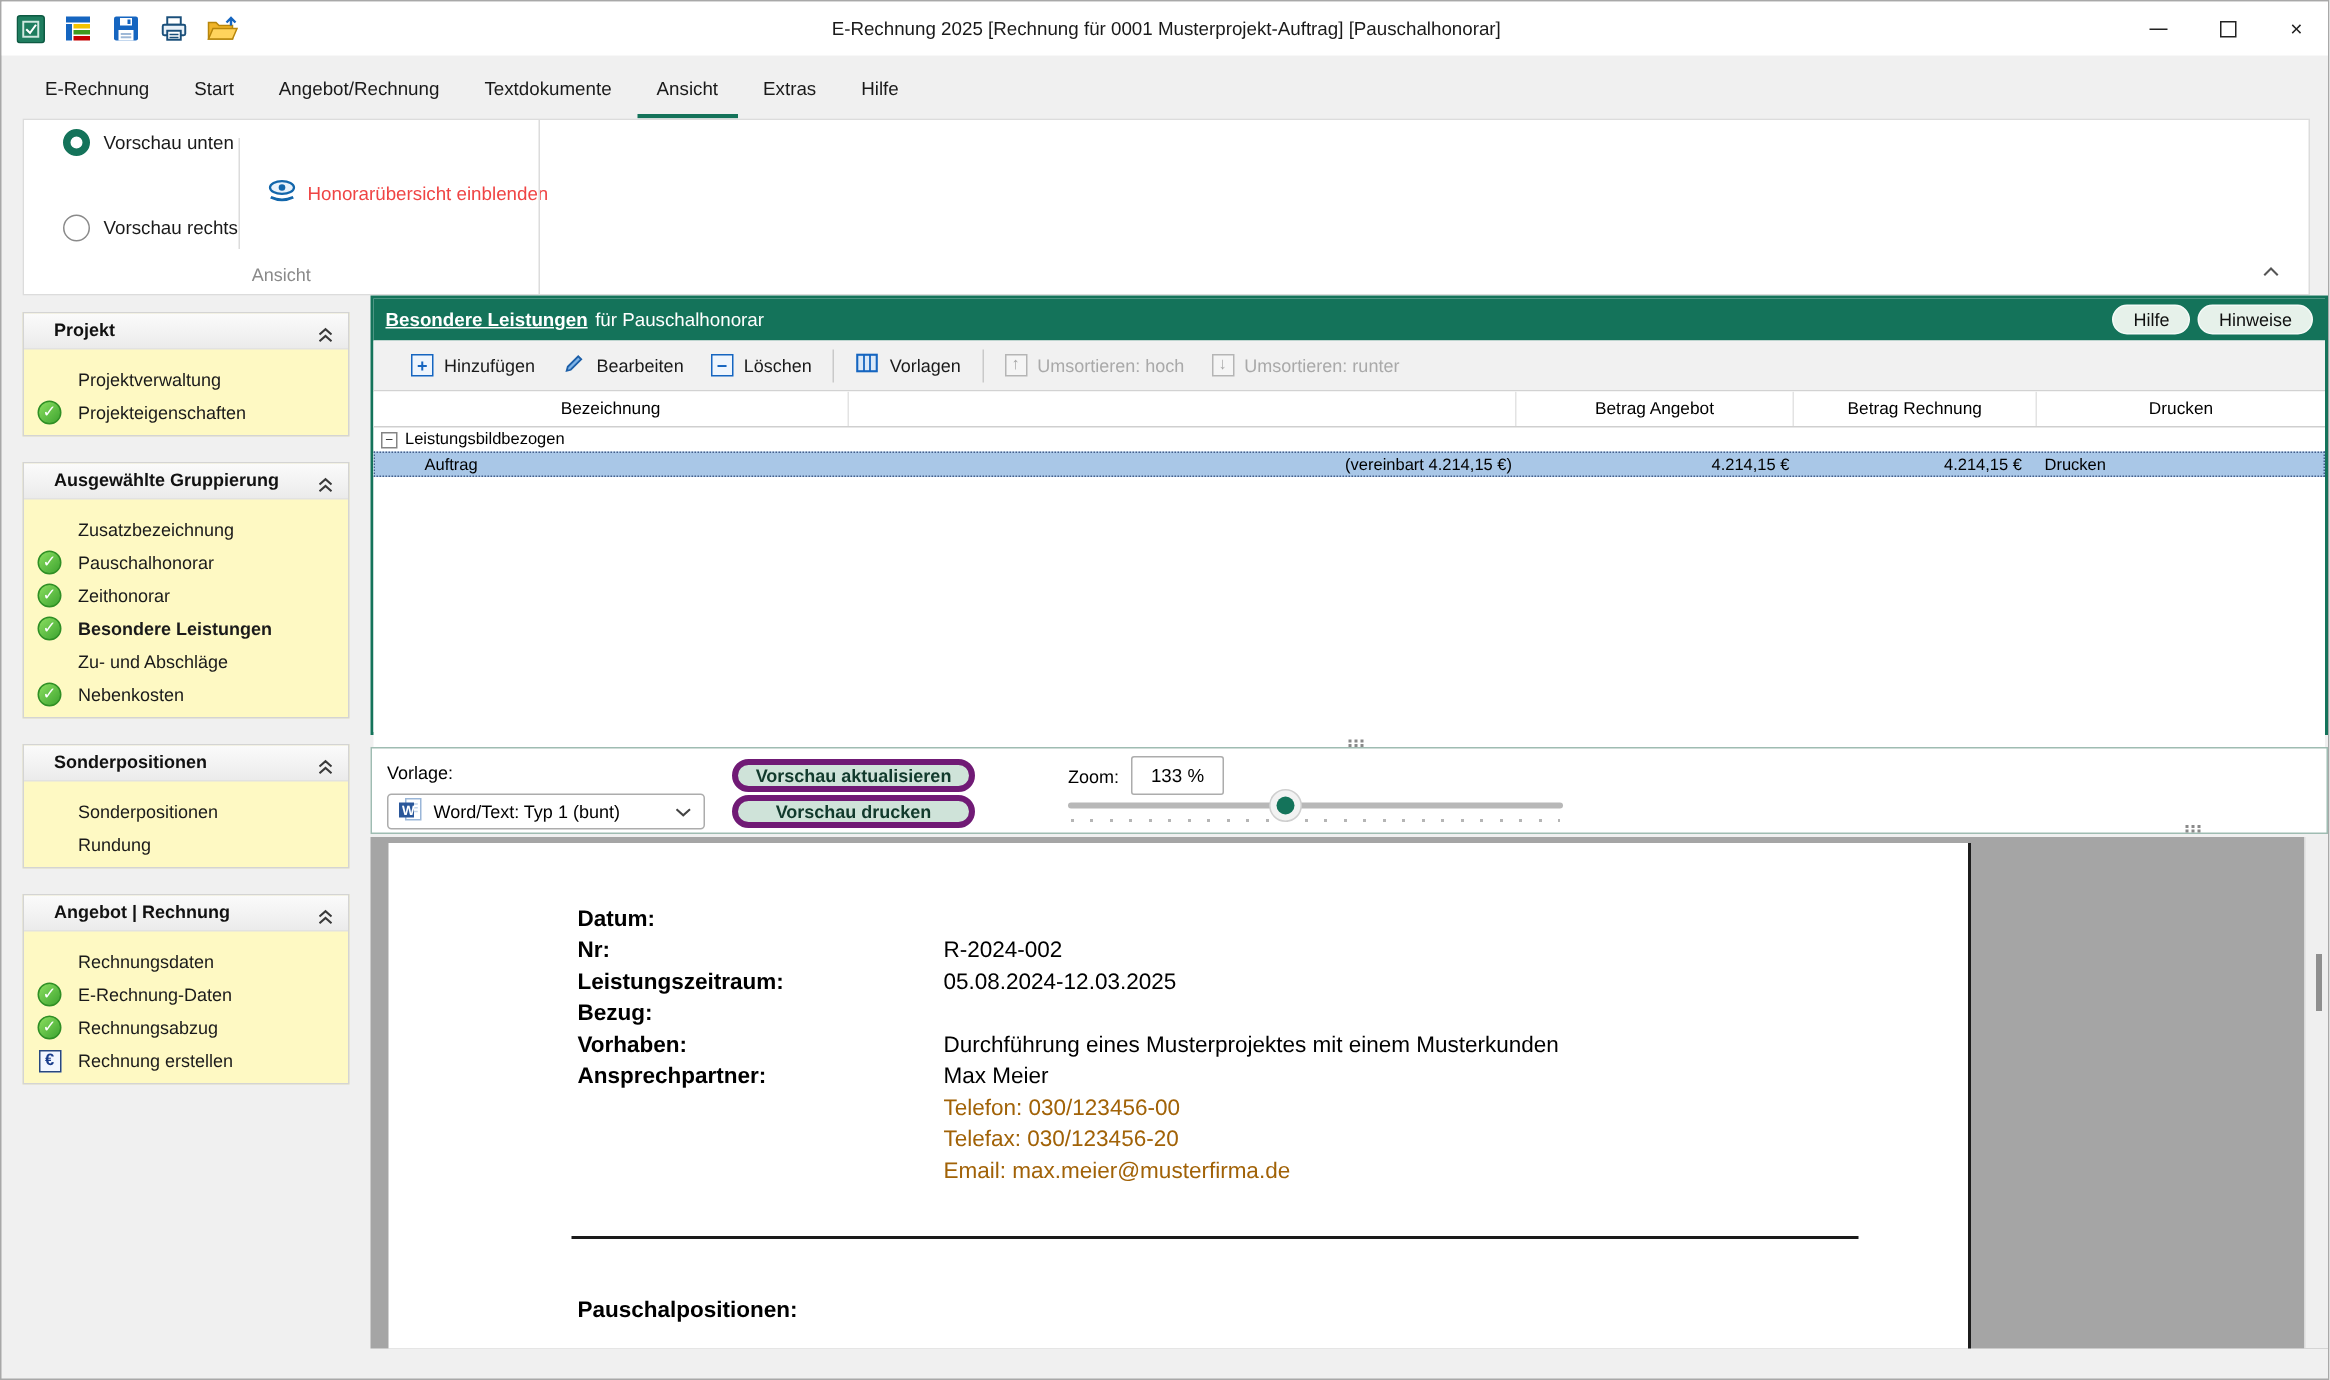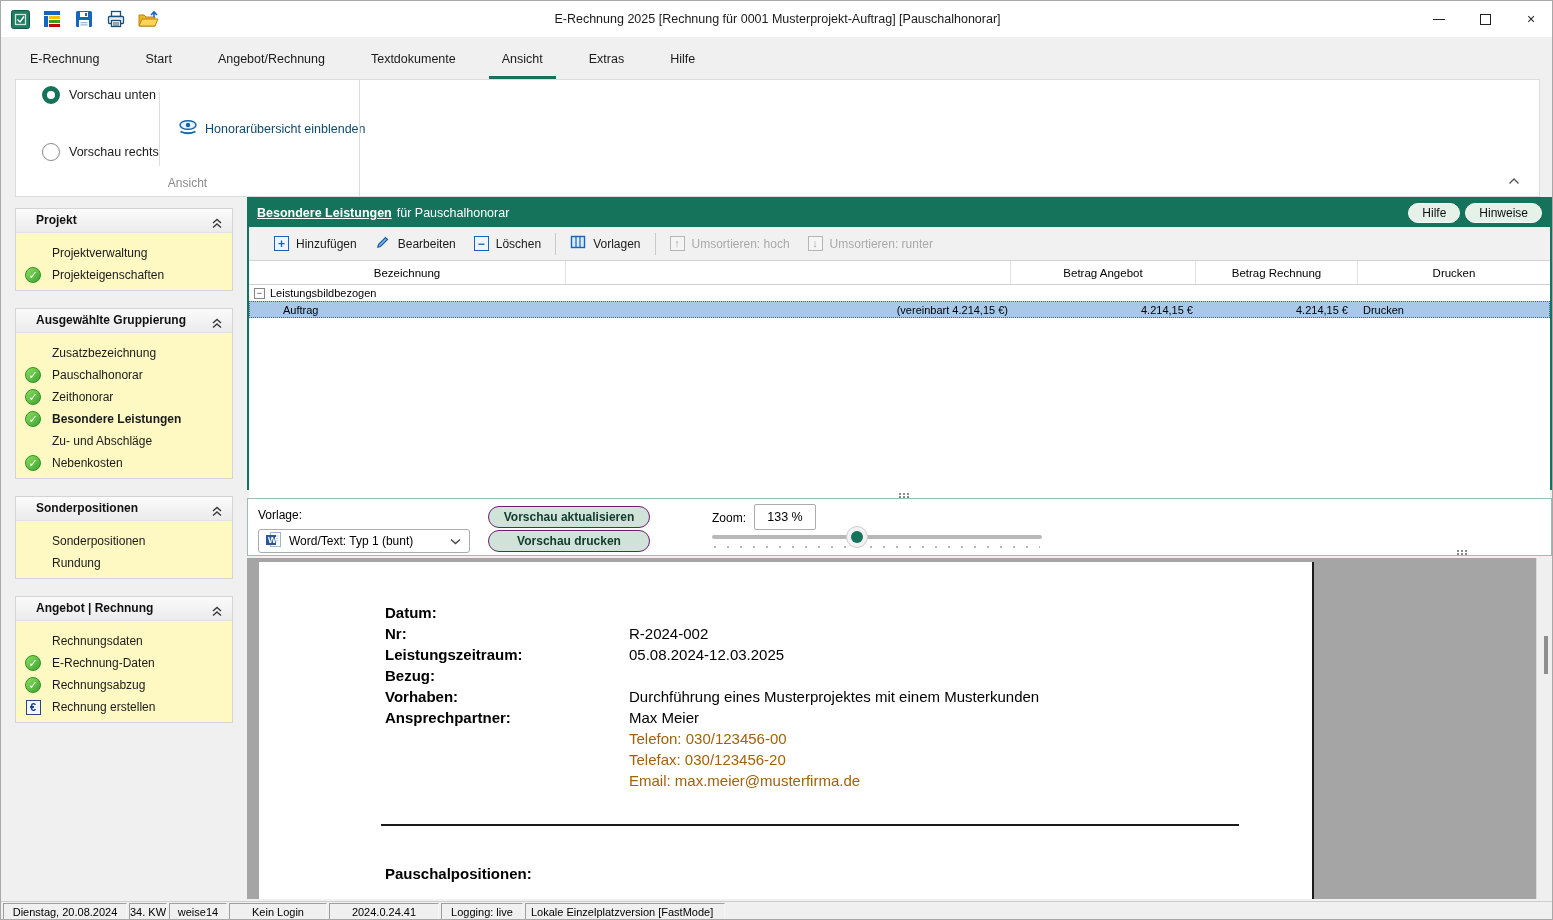--- a/index.html
+++ b/index.html
@@ -11,34 +11,34 @@
   #titlebar { position:absolute; left:0; top:0; width:1553px; height:36px; background:#fff; }
   .qat { position:absolute; left:8px; top:7px; display:flex; gap:10px; align-items:center; }
   .qat-btn { width:22px; height:22px; display:flex; align-items:center; justify-content:center; }
   #win-title { position:absolute; left:0; right:0; top:0; height:36px; display:flex; align-items:center; justify-content:center; font-size:12.5px; color:#1a1a1a; }
   .wincontrols { position:absolute; right:0; top:0; height:36px; display:flex; }
   .wc-btn { width:46px; height:36px; display:flex; align-items:center; justify-content:center; color:#222; font-size:14px; }
   .wc-min-glyph { width:12px; height:0; border-top:1.6px solid #222; }
   .wc-max-glyph { width:11px; height:11px; border:1.4px solid #222; }
 
   
-  #tabbar { position:absolute; left:16px; top:42px; height:36px; display:flex; align-items:flex-end; gap:20px; }
+  #tabbar { position:absolute; left:16px; top:42px; height:36px; display:flex; align-items:flex-end; gap:4px; }
   .tab { padding:8px 13px 10px 13px; font-size:12.5px; color:#1a1a1a; border-bottom:3px solid transparent; }
   .tab.active { border-bottom:3px solid #14735A; }
 
   
   #ribbon { position:absolute; left:14px; top:78px; width:1525px; height:118px; background:#fff; border:1px solid #dcdcdc; }
   .radio-row { position:absolute; left:26px; display:flex; align-items:center; gap:9px; height:22px; }
   .radio-dot { width:18px; height:18px; border-radius:50%; background:#fff; }
   .radio-dot.on { border:5px solid #14735A; }
   .radio-dot.off { border:1px solid #8a8a8a; }
   .radio-label { font-size:12.5px; color:#1a1a1a; }
   .ribbon-vdiv { position:absolute; left:143px; top:12px; width:1px; height:74px; background:#dcdcdc; }
   .honorar-toggle { position:absolute; left:154px; top:37px; height:24px; display:flex; align-items:center; gap:7px; padding:0 8px; }
-  .honorar-label { font-size:12.5px; color:#0c4a6e; }
+  .honorar-label { font-size:12.5px; color:#ef4444; }
   .ribbon-group-border { position:absolute; left:343px; top:0; bottom:0; width:1px; background:#dcdcdc; }
   .ribbon-group-label { position:absolute; left:0; width:343px; bottom:6px; text-align:center; font-size:12px; color:#8a8a8a; }
   .ribbon-collapse { position:absolute; right:16px; bottom:8px; width:18px; height:14px; display:flex; align-items:center; justify-content:center; }
 
   
   .card { position:absolute; left:14px; width:218px; background:#fef9c3; border:1px solid #d4d4d4; }
   .card-header { position:relative; height:24px; line-height:23px; font-weight:bold; font-size:12px; color:#111; padding-left:20px; background:linear-gradient(#fbfbfb,#ebebeb); border-bottom:1px solid #e2e2e2; }
   .card-chevrons { position:absolute; right:9px; top:5px; }
   .sb-item { position:absolute; left:0; right:0; height:22px; line-height:22px; font-size:12px; color:#1a1a1a; padding-left:36px; }
   .sb-item.bold { font-weight:bold; }
@@ -81,21 +81,21 @@
 
   
   #splitter { position:absolute; left:246px; top:489px; width:1305px; height:8px; display:flex; align-items:center; justify-content:center; }
   .grip { width:2px; height:2px; background:#8a8a8a; box-shadow:4px 0 #8a8a8a, 8px 0 #8a8a8a, 0 3px #8a8a8a, 4px 3px #8a8a8a, 8px 3px #8a8a8a; }
 
   
   #previewbar { position:absolute; left:246px; top:497px; width:1305px; height:58px; background:#fff; border:1px solid #9fbcb2; }
   .vl-label { position:absolute; left:10px; top:9px; font-size:12px; }
   .vl-dd { position:absolute; left:10px; top:30px; width:212px; height:24px; border:1px solid #acacac; border-radius:3px; background:#fff; display:flex; align-items:center; gap:7px; padding:0 8px 0 6px; font-size:12px; }
   .vl-dd-chev { margin-left:auto; }
-  .pv-btn { position:absolute; left:240px; width:162px; height:22px; background:#cfe3d9; border:1px solid #701a75; border-radius:11px; color:#113a2c; font-weight:bold; font-size:12px; display:flex; align-items:center; justify-content:center; }
+  .pv-btn { position:absolute; left:240px; width:162px; height:22px; background:#cfe3d9; border:4px solid #701a75; border-radius:11px; color:#113a2c; font-weight:bold; font-size:12px; display:flex; align-items:center; justify-content:center; }
   .zoom-label { position:absolute; left:464px; top:12px; font-size:12px; }
   .zoom-box { position:absolute; left:506px; top:5px; width:62px; height:26px; border:1px solid #acacac; border-radius:2px; background:#fff; font-size:12.5px; display:flex; align-items:center; justify-content:center; }
   .slider-track { position:absolute; left:464px; top:36px; width:330px; height:4px; background:#b8b8b8; border-radius:2px; }
   .slider-thumb { position:absolute; left:598px; top:27px; width:22px; height:22px; border-radius:50%; background:#f2f2f2; border:1px solid #cfcfcf; display:flex; align-items:center; justify-content:center; }
   .slider-thumb-inner { width:12px; height:12px; border-radius:50%; background:#14735A; }
   .ticks { position:absolute; left:466px; top:47px; width:326px; height:2px; background:repeating-linear-gradient(90deg,#b5b5b5 0 2px,transparent 2px 13px); }
   .grip2 { position:absolute; right:92px; bottom:3px; }
 
   
   #preview { position:absolute; left:246px; top:557px; width:1307px; height:341px; background:#a5a5a5; overflow:hidden; }
@@ -413,23 +413,14 @@
       <div class="doc-contact" style="top:208px">Email: max.meier@musterfirma.de</div>
 
       <div class="doc-hr"></div>
       <div class="doc-section">Pauschalpositionen:</div>
     </div>
     <div class="vscroll">
       <span class="vthumb"></span>
     </div>
   </div>
 
-  <div id="statusbar">
-    <span class="seg w1">Dienstag, 20.08.2024</span>
-    <span class="seg w2">34. KW</span>
-    <span class="seg w3">weise14</span>
-    <span class="seg w4">Kein Login</span>
-    <span class="seg w5">2024.0.24.41</span>
-    <span class="seg w6">Logging: live</span>
-    <span class="seg w7">Lokale Einzelplatzversion [FastMode]</span>
-  </div>
 
 </div>
 
 </body></html>

